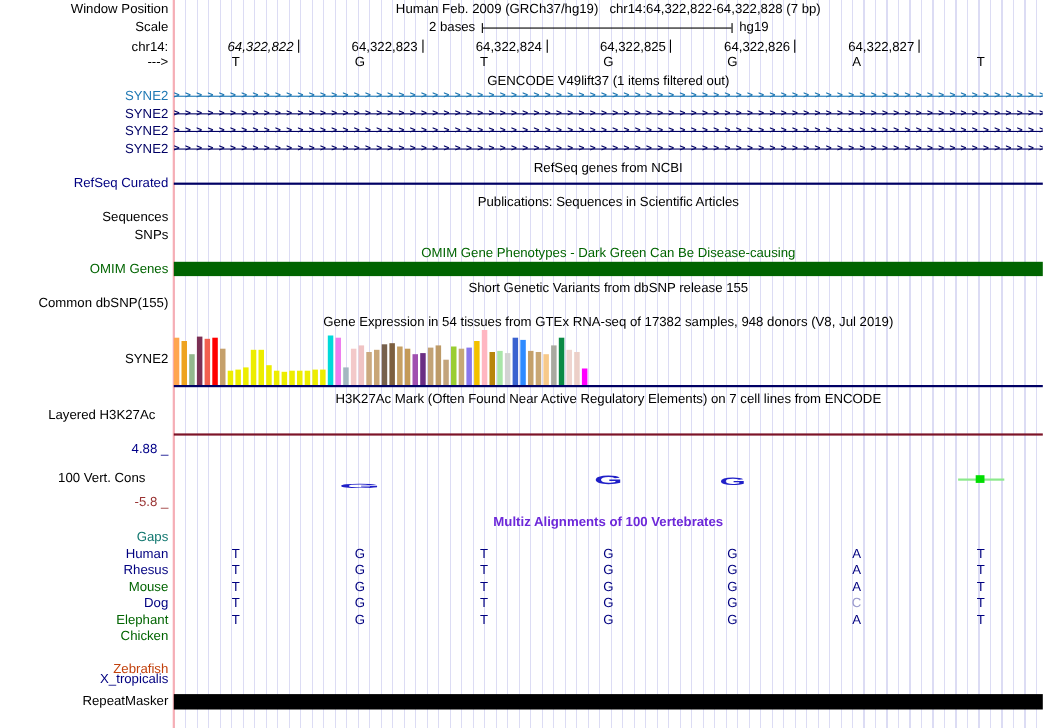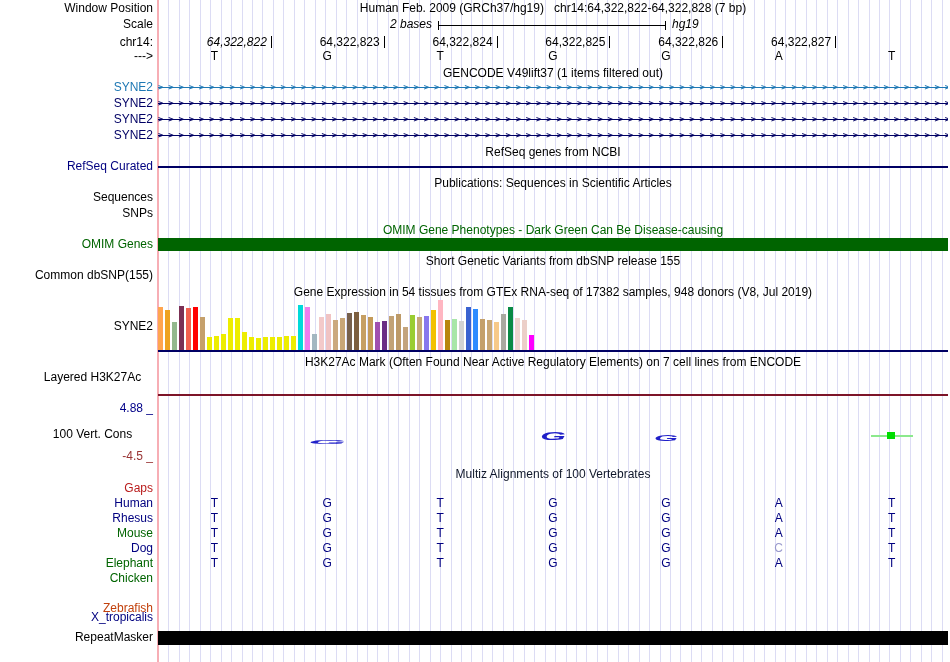--- a/index.html
+++ b/index.html
@@ -1,20 +1,20 @@
 <!DOCTYPE html>
 <html><head>
 <meta charset="utf-8">
 <style>
   html,body{margin:0;padding:0;background:#fff;}
   .browser{
     position:relative; width:950px; height:662px; background:#fff; overflow:hidden;
     font-family:"Liberation Sans","DejaVu Sans",sans-serif; font-size:12px; line-height:13px; color:#000;
   }
-  .abs{position:absolute;font-style:italic;}
+  .abs{position:absolute;}
   .grid{position:absolute; left:158px; top:0; width:790px; height:662px;
         background:repeating-linear-gradient(to right,#DCDCF4 0,#DCDCF4 1px,transparent 1px,transparent 10.45px);}
   .edge{position:absolute; left:157px; top:0; width:1.5px; height:662px; background:#F7AEB5;}
   .lbl{position:absolute; right:797px; white-space:nowrap; text-align:right;}
   .clbl{position:absolute; left:16px; width:153px; text-align:center; white-space:nowrap;}
   .ctr{position:absolute; left:158px; width:790px; text-align:center; white-space:nowrap;}
   .coord-num{position:absolute; text-align:right; white-space:nowrap;}
   .vtick{position:absolute; width:1px; height:12px; background:#000;}
   .cbase{position:absolute; transform:translateX(-50%); white-space:nowrap;}
   .arrowrow{position:absolute; left:158px; width:790px; height:13px; overflow:hidden;}
@@ -165,25 +165,25 @@
       <div class="gbar" style="left: 357px; width: 5.2px; height: 32px; background: rgb(239, 213, 208);"></div>
       <div class="gbar" style="left: 364px; width: 5.2px; height: 30px; background: rgb(236, 207, 200);"></div>
       <div class="gbar" style="left: 371px; width: 5.2px; height: 15px; background: rgb(255, 0, 255);"></div>
     </div>
 
   <div class="ctr" style="top:356px">H3K27Ac Mark (Often Found Near Active Regulatory Elements) on 7 cell lines from ENCODE</div>
   <span class="clbl" style="top:371px">Layered H3K27Ac</span>
 
   <span class="lbl" style="top: 402px; color: rgb(0, 0, 136);">4.88 _</span>
   <span class="clbl" style="top:428px">100 Vert. Cons</span>
-  <span class="lbl" style="top: 450px; color: rgb(153, 51, 51);">-4.5 _</span>
-
-  <div class="ctr" style="top: 468px; color: #0f172a;">Multiz Alignments of 100 Vertebrates</div>
-  <div>
-      <span class="lbl" style="top: 482px; color: #b91c1c;">Gaps</span>
+  <span class="lbl" style="top: 450px; color: rgb(153, 51, 51);">-5.8 _</span>
+
+  <div class="ctr" style="top: 468px; color: #6d28d9; font-weight: bold;">Multiz Alignments of 100 Vertebrates</div>
+  <div>
+      <span class="lbl" style="top: 482px; color: #0f766e;">Gaps</span>
       <span class="lbl" style="top: 497px; color: rgb(0, 0, 128);">Human</span>
       <span class="cbase" style="left: 214.429px; top: 497px; color: rgb(0, 0, 128);">T</span>
       <span class="cbase" style="left: 327.286px; top: 497px; color: rgb(0, 0, 128);">G</span>
       <span class="cbase" style="left: 440.143px; top: 497px; color: rgb(0, 0, 128);">T</span>
       <span class="cbase" style="left: 553px; top: 497px; color: rgb(0, 0, 128);">G</span>
       <span class="cbase" style="left: 665.857px; top: 497px; color: rgb(0, 0, 128);">G</span>
       <span class="cbase" style="left: 778.714px; top: 497px; color: rgb(0, 0, 128);">A</span>
       <span class="cbase" style="left: 891.571px; top: 497px; color: rgb(0, 0, 128);">T</span>
       <span class="lbl" style="top: 512px; color: rgb(0, 0, 128);">Rhesus</span>
       <span class="cbase" style="left: 214.429px; top: 512px; color: rgb(0, 0, 128);">T</span>

